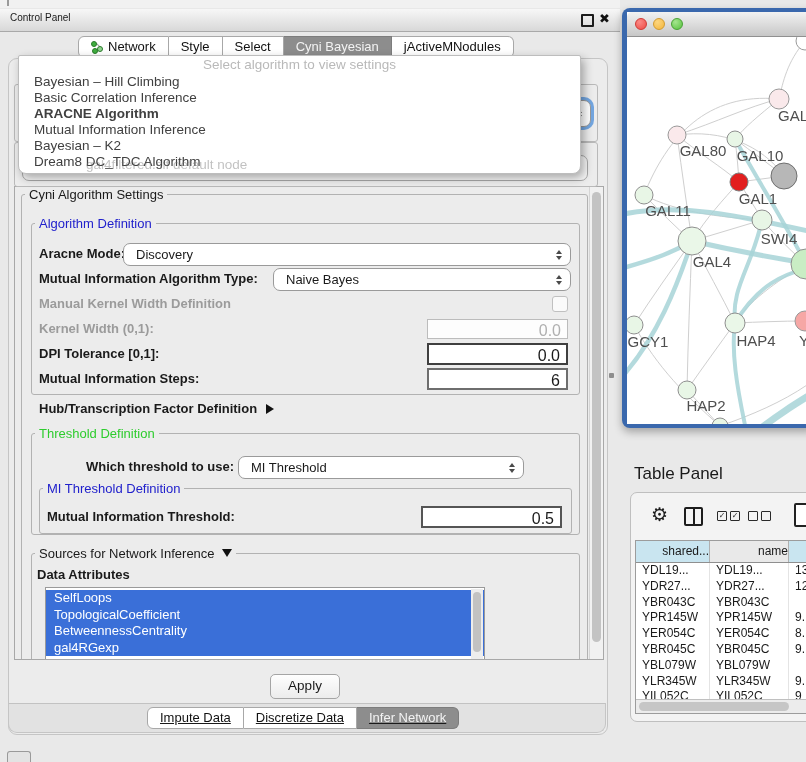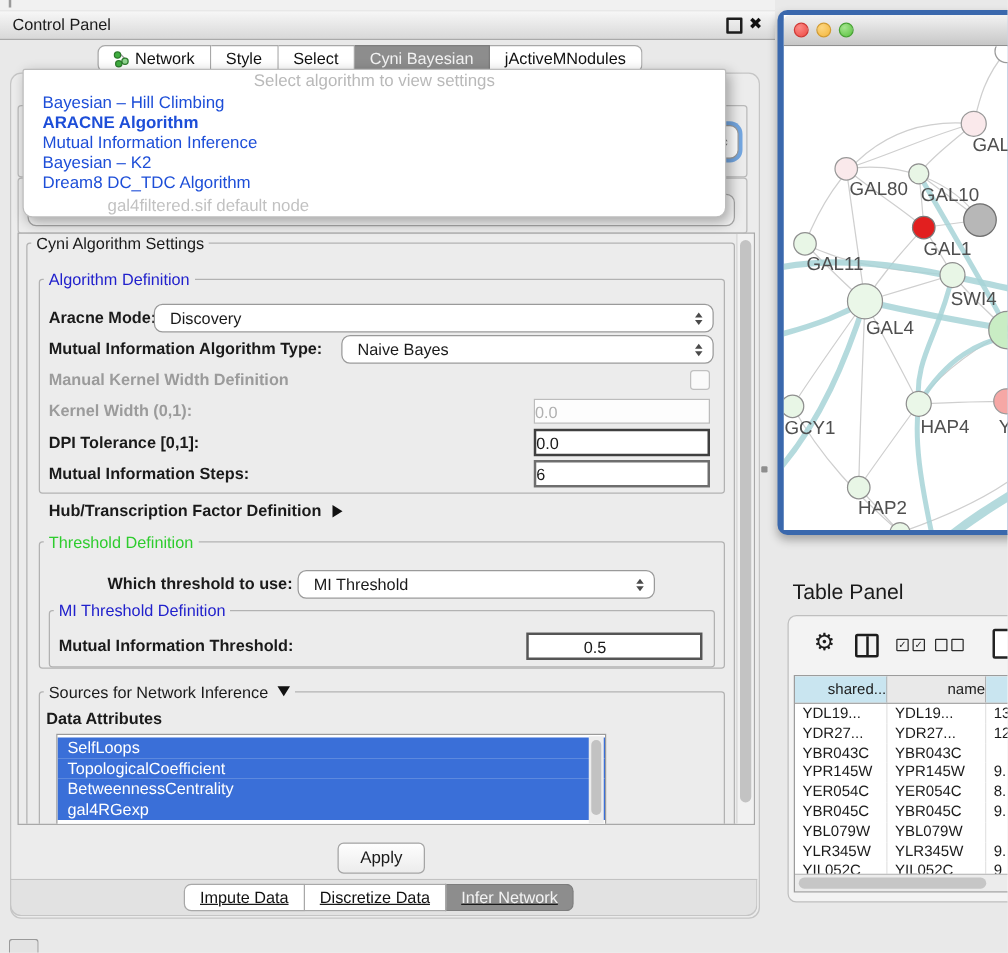--- a/index.html
+++ b/index.html
@@ -4,21 +4,21 @@
 <style>
   html,body{margin:0;padding:0;}
   body{width:806px;height:762px;overflow:hidden;position:relative;background:#e9e9e9;
        font-family:"Liberation Sans","DejaVu Sans",sans-serif;color:#1a1a1a;}
   .abs{position:absolute;}
   
   #cp-topstrip{left:0;top:0;width:620px;height:8px;background:#f1f1f1;}
   #cp-topstrip .tick{position:absolute;left:7px;top:0;width:2px;height:6px;background:#9a9a9a;}
   #cp-titlebar{left:0;top:8px;width:620px;height:22px;
       background:linear-gradient(#f7f7f7,#d8d8d8);border-top:1px solid #e8e8e8;border-bottom:1px solid #a9a9a9;}
-  #cp-title{position:absolute;left:10px;top:3px;font-size:13px;}
+  #cp-title{position:absolute;left:10px;top:3px;font-size:10px;}
   #float-icon{position:absolute;left:581px;top:5px;width:9px;height:9px;border:2px solid #1c1c1c;border-radius:1px;}
   #close-icon{position:absolute;left:599px;top:2px;font-size:13px;font-weight:bold;color:#111;}
   
   #cp-container{left:8px;top:58px;width:598px;height:675px;background:#ececec;
       border:1px solid #c5c5c5;border-radius:9px;}
   #cp-bottomstrip{left:8px;top:703px;width:598px;height:30px;background:#e2e2e2;
       border:1px solid #c5c5c5;border-top:1px solid #c2c2c2;border-radius:0 0 9px 9px;box-sizing:border-box;}
   
   .tabrow{display:flex;height:22px;z-index:12;}
   .tab{background:#fff;border:1px solid #a8a8a8;border-left:none;font-size:13px;line-height:20px;
@@ -30,40 +30,40 @@
   #bottom-tabs{left:147px;top:707px;text-decoration:underline;}
   
   #bg-group1{left:14px;top:84px;width:582px;height:56px;border:1px solid #b9b9b9;border-radius:3px;z-index:5;}
   #bg-combo1{left:22px;top:100px;width:569px;height:27px;background:#fff;border:1px solid #9a9a9a;border-radius:7px;
       box-shadow:0 0 0 3px #73a6e0;z-index:5;box-sizing:border-box;}
   #bg-group2{left:14px;top:142px;width:582px;height:43px;border:1px solid #b9b9b9;border-radius:3px;z-index:5;}
   #bg-combo2{left:22px;top:155px;width:566px;height:26px;background:#f7f7f7;border:1px solid #a8a8a8;border-radius:7px;z-index:5;box-sizing:border-box;}
   #algo-popup{left:18px;top:55px;width:561px;height:117px;background:#fff;border:1px solid #bdbdbd;
       border-radius:2px 2px 8px 8px;box-shadow:3px 4px 10px rgba(0,0,0,.32);z-index:30;overflow:hidden;}
   #popup-placeholder{height:17px;text-align:center;color:#b9b9b9;font-size:13.5px;padding-top:1px;}
-  .pitem{height:16px;line-height:16px;padding-left:15px;font-size:13.5px;color:#1d4ed8;}
+  .pitem{height:16px;line-height:16px;padding-left:15px;font-size:13.5px;color:#404040;}
   .pitem.psel{font-weight:bold;}
   #popup-ghost{position:absolute;left:67px;top:101px;font-size:13.5px;color:#777;opacity:.45;white-space:nowrap;}
   
   #scroll-area{left:14px;top:186px;width:590px;height:474px;border:1px solid #a8a8a8;background:#ececec;
       overflow:hidden;box-sizing:border-box;}
   #v-scrollbar{position:absolute;right:0;top:0;width:13px;height:472px;background:#f1f1f1;border-left:1px solid #d5d5d5;}
   #v-scrollbar .thumb{position:absolute;left:2px;top:5px;width:9px;height:450px;background:#c3c3c3;border-radius:5px;}
   .groupbox{position:absolute;border:1px solid #b2b2b2;border-radius:3px;}
   .gtitle{position:absolute;background:#ececec;padding:0 4px;font-size:13px;white-space:nowrap;z-index:2;}
   .blue{color:#2121cc;}
   .green{color:#2ecc2e;}
   .blab{font-size:13px;font-weight:bold;position:absolute;white-space:nowrap;}
   .dis{color:#9b9b9b;}
   .combo{position:absolute;background:#fff;border:1px solid #9a9a9a;border-radius:7px;box-sizing:border-box;
       font-size:13px;line-height:21px;padding-left:12px;}
   .stepper{position:absolute;right:8px;top:50%;transform:translateY(-50%);display:flex;flex-direction:column;gap:2px;}
   .stepper .up{width:0;height:0;border-left:3.5px solid transparent;border-right:3.5px solid transparent;border-bottom:4.5px solid #4a4a4a;}
   .stepper .dn{width:0;height:0;border-left:3.5px solid transparent;border-right:3.5px solid transparent;border-top:4.5px solid #4a4a4a;}
-  .numfield{position:absolute;background:#fff;box-sizing:border-box;font-size:13px;text-align:left;padding:2px 6px 0 0;}
+  .numfield{position:absolute;background:#fff;box-sizing:border-box;font-size:16px;text-align:right;padding:2px 6px 0 0;}
   .tri-right{display:inline-block;width:0;height:0;border-top:5.5px solid transparent;border-bottom:5.5px solid transparent;
       border-left:8px solid #111;margin-left:9px;vertical-align:-1px;}
   .tri-down{display:inline-block;width:0;height:0;border-left:5.5px solid transparent;border-right:5.5px solid transparent;
       border-top:8px solid #111;margin-left:7px;vertical-align:1px;}
   #attr-list{position:absolute;left:30px;top:400px;width:440px;height:74px;background:#fff;border:1px solid #9a9a9a;
       overflow:hidden;box-sizing:border-box;}
   .attr-item{height:16.5px;line-height:16.5px;background:#3a6fd8;color:#fff;font-size:13px;padding-left:8px;
       width:492px;margin-top:0;}
   #attr-list .pad{height:2px;background:#fff;}
   #attr-scroll{position:absolute;right:1px;top:1px;width:12px;height:70px;background:#ededed;}
@@ -167,20 +167,21 @@
     <span class="stepper">
       <span class="up"></span>
       <span class="dn"></span>
     </span>
   </div>
 
 <div class="abs" id="algo-popup">
   <div id="popup-placeholder">Select algorithm to view settings</div>
   <div id="popup-list">
       <div class="pitem">Bayesian – Hill Climbing</div>
+      <div class="pitem">Basic Correlation Inference</div>
       <div class="pitem psel">ARACNE Algorithm</div>
       <div class="pitem">Mutual Information Inference</div>
       <div class="pitem">Bayesian – K2</div>
       <div class="pitem">Dream8 DC_TDC Algorithm</div>
     </div>
   <div id="popup-ghost">gal4filtered.sif default node</div>
 </div>
 
 <div class="abs" id="scroll-area">
 

